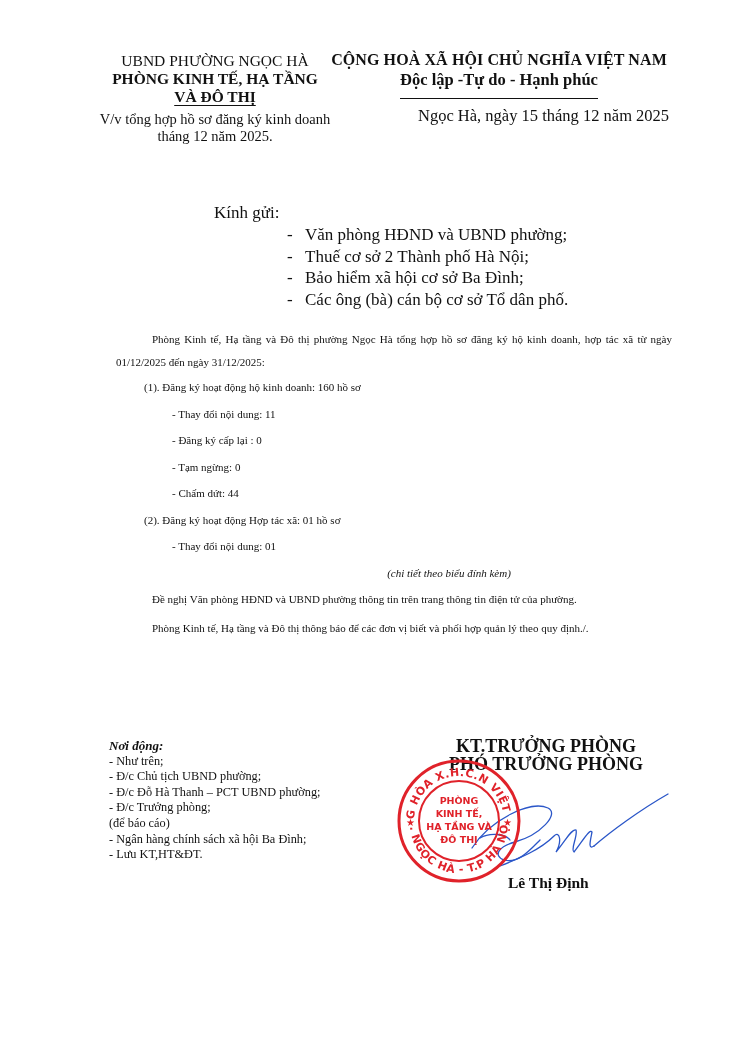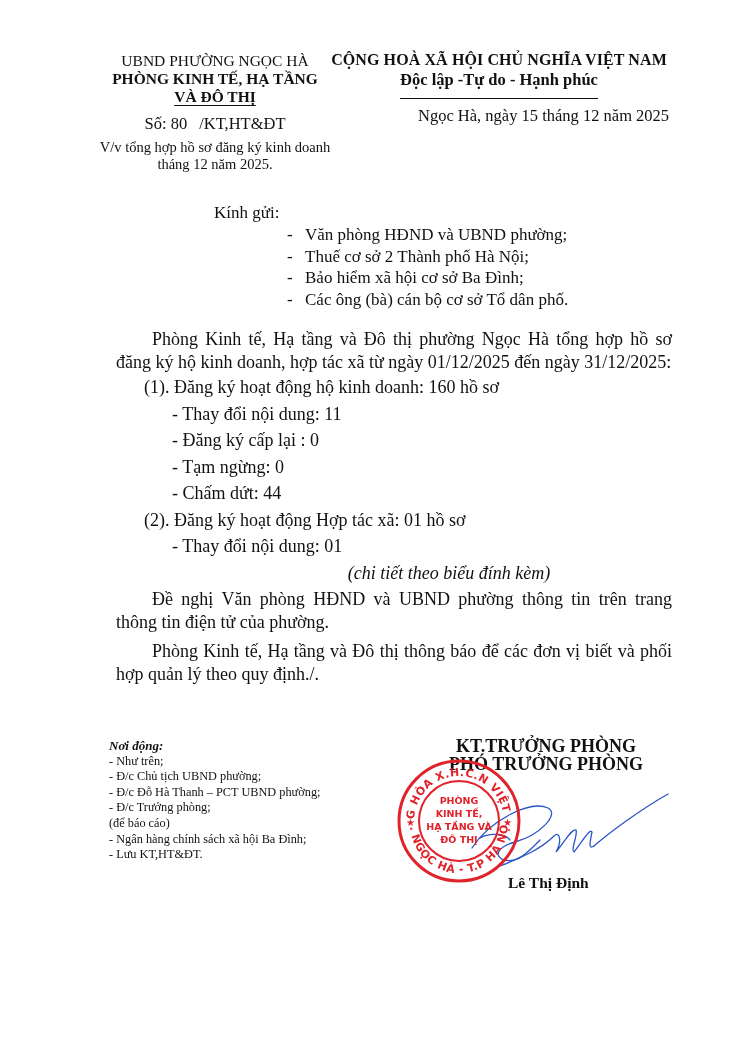--- a/index.html
+++ b/index.html
@@ -45,21 +45,21 @@
     }
 
     
     .kinhgui { left: 214px; top: 203px; font-size: 17px; }
     .recips { left: 287px; top: 224px; font-size: 17px; line-height: 21.5px; }
     .recips .dash { display: inline-block; width: 18px; }
 
     
     .body-text {
       left: 116px; top: 328px; width: 556px;
-      font-size: 18px; line-height: 23px; text-align: justify;
+      font-size: 11px; line-height: 23px; text-align: justify;
     }
     .indent { text-indent: 36px; }
     .lvl1 { padding-left: 28px; line-height: 26.5px; }
     .lvl2 { padding-left: 56px; line-height: 26.5px; }
     .detail { text-align: center; font-style: italic; padding-left: 110px; line-height: 26px; }
     .para { margin-top: 2px; }
 
     
     .noinhan {
       left: 109px; top: 738px; font-size: 12.3px; line-height: 15.6px;
@@ -74,23 +74,20 @@
     .stamp { left: 396px; top: 758px; width: 126px; height: 126px; }
     .signature { left: 470px; top: 780px; width: 200px; height: 100px; }
   </style>
 </head>
 <body>
 
 <div class="abs hdr-left">
   <div class="agency">UBND PHƯỜNG NGỌC HÀ</div>
   <div class="dept">PHÒNG KINH TẾ, HẠ TẦNG</div>
   <div><span class="dept2">VÀ ĐÔ THỊ</span></div>
-  <div class="docno">
-    <span>Số: 80</span><span class="gap"></span><span>/KT,HT&amp;ĐT</span>
-  </div>
   <div class="subject">
     <div>V/v tổng hợp hồ sơ đăng ký kinh doanh</div>
     <div>tháng 12 năm 2025.</div>
   </div>
 </div>
 
 <div class="abs hdr-right">
   <div class="nation">CỘNG HOÀ XÃ HỘI CHỦ NGHĨA VIỆT NAM</div>
   <div><span class="motto">Độc lập -Tự do - Hạnh phúc</span></div>
 </div>

